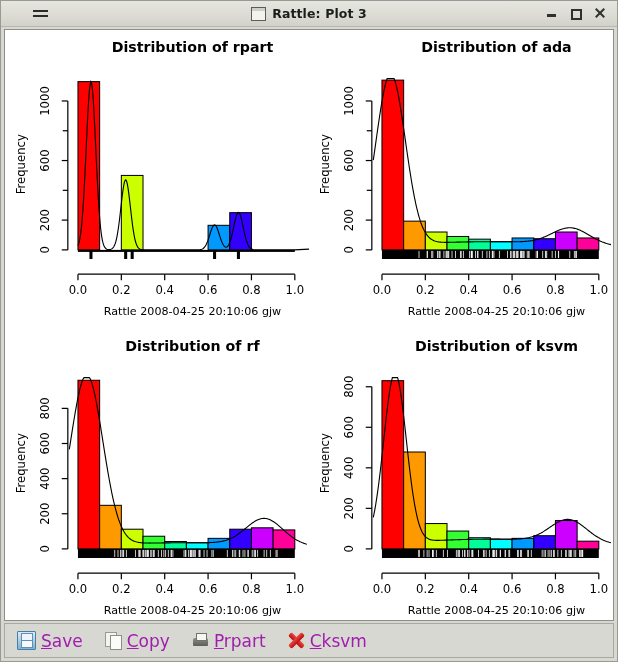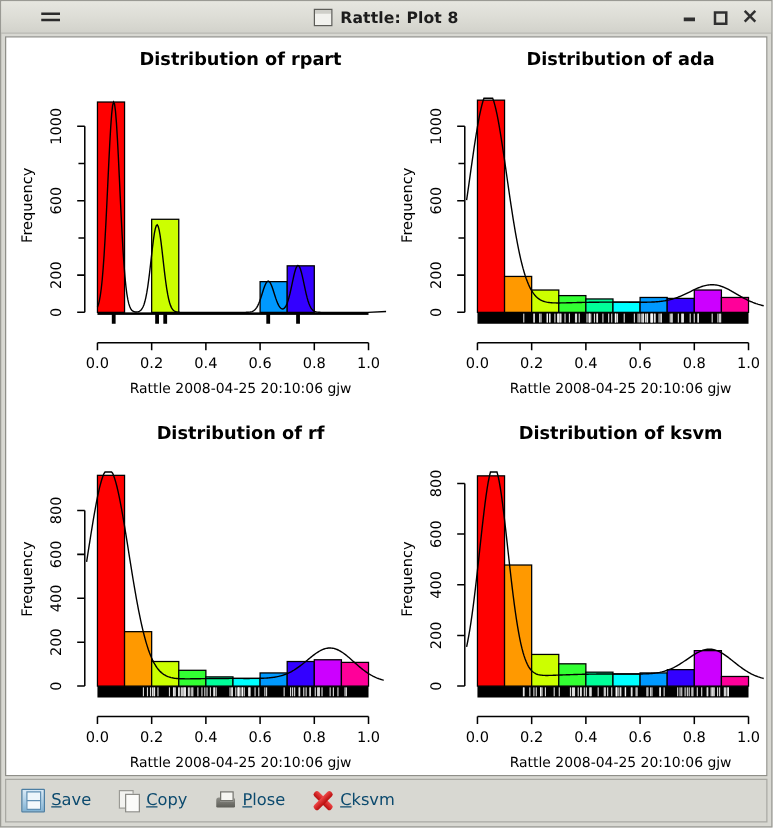--- a/index.html
+++ b/index.html
@@ -137,22 +137,22 @@
     gap: 18px;
   }
   .tb-item {
     display: flex;
     align-items: center;
     gap: 5px;
     cursor: default;
     padding: 2px 2px;
   }
   .tb-label {
-    font-size: 13px;
-    color: #0c4a6e;
+    font-size: 17px;
+    color: #a21caf;
     font-family: "DejaVu Sans", sans-serif;
   }
   .tb-label u { text-decoration: underline; }
   .ico { width: 17px; height: 17px; position: relative; display:inline-block; }
 
   
   .ico-save {
     background: linear-gradient(to bottom, #d9eaf6 0%, #a9cde6 55%, #7fb2d4 100%);
     border: 1px solid #4b7ea3;
     border-radius: 1px;
@@ -224,21 +224,21 @@
 
 <div class="window">
 
   <div class="titlebar">
     <div class="menu-icon">
       <i></i>
         <i></i>
     </div>
     <div class="title-center">
       <div class="title-doc-icon"></div>
-      <span class="title-text">Rattle: Plot 8</span>
+      <span class="title-text">Rattle: Plot 3</span>
     </div>
     <div class="win-buttons">
       <div class="wb wb-min"></div>
       <div class="wb wb-max"></div>
       <div class="wb wb-close"></div>
     </div>
   </div>
 
   <div class="canvas-outer">
     <div class="plot-grid">
@@ -646,21 +646,21 @@
     <div class="tb-item">
       <span class="ico ico-save"></span>
       <span class="tb-label"><u>S</u><span>ave</span></span>
     </div>
     <div class="tb-item">
       <span class="ico ico-copy"></span>
       <span class="tb-label"><u>C</u><span>opy</span></span>
     </div>
     <div class="tb-item">
       <span class="ico ico-print"></span>
-      <span class="tb-label"><u>P</u><span>lose</span></span>
+      <span class="tb-label"><u>P</u><span>rpart</span></span>
     </div>
     <div class="tb-item">
       <span class="ico ico-close"></span>
       <span class="tb-label"><u>C</u><span>ksvm</span></span>
     </div>
   </div>
 
 </div>
 
 </body></html>

